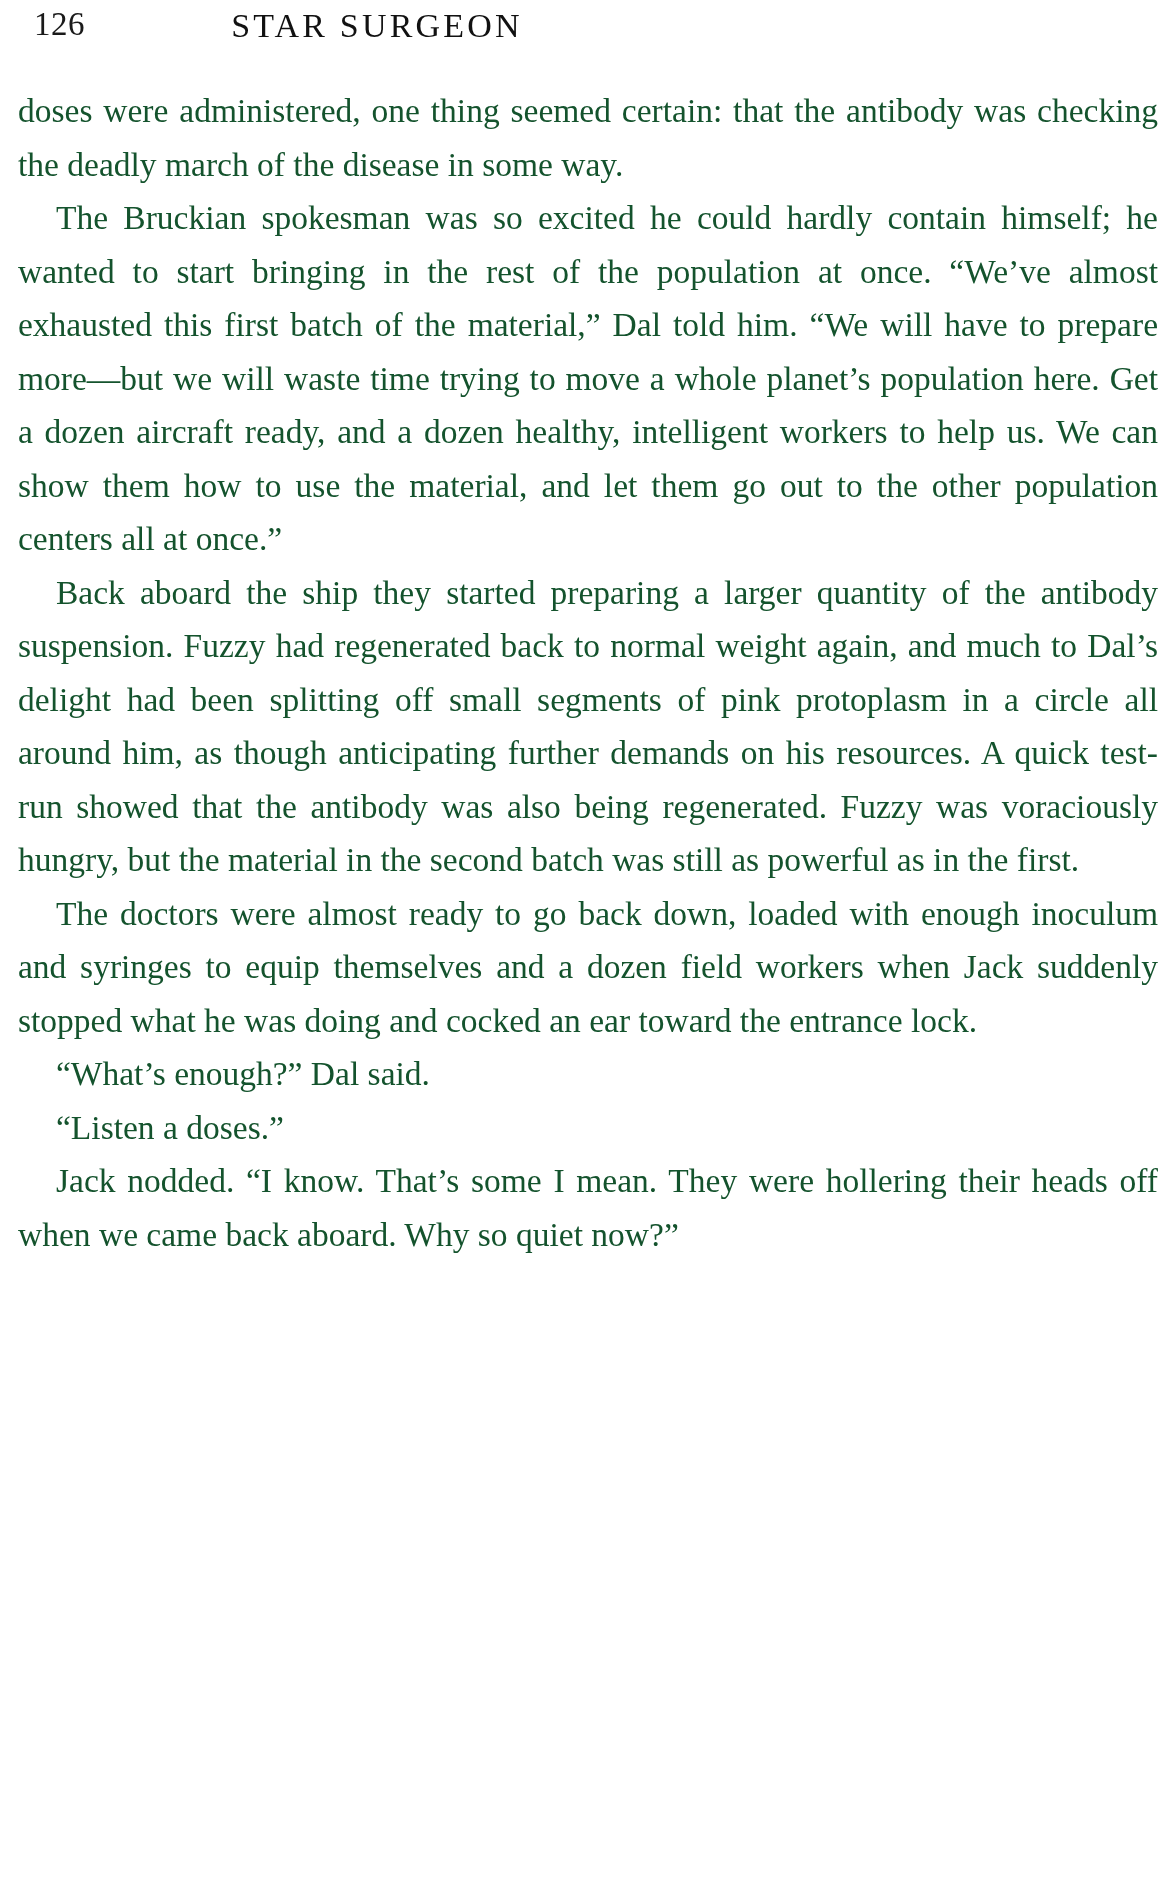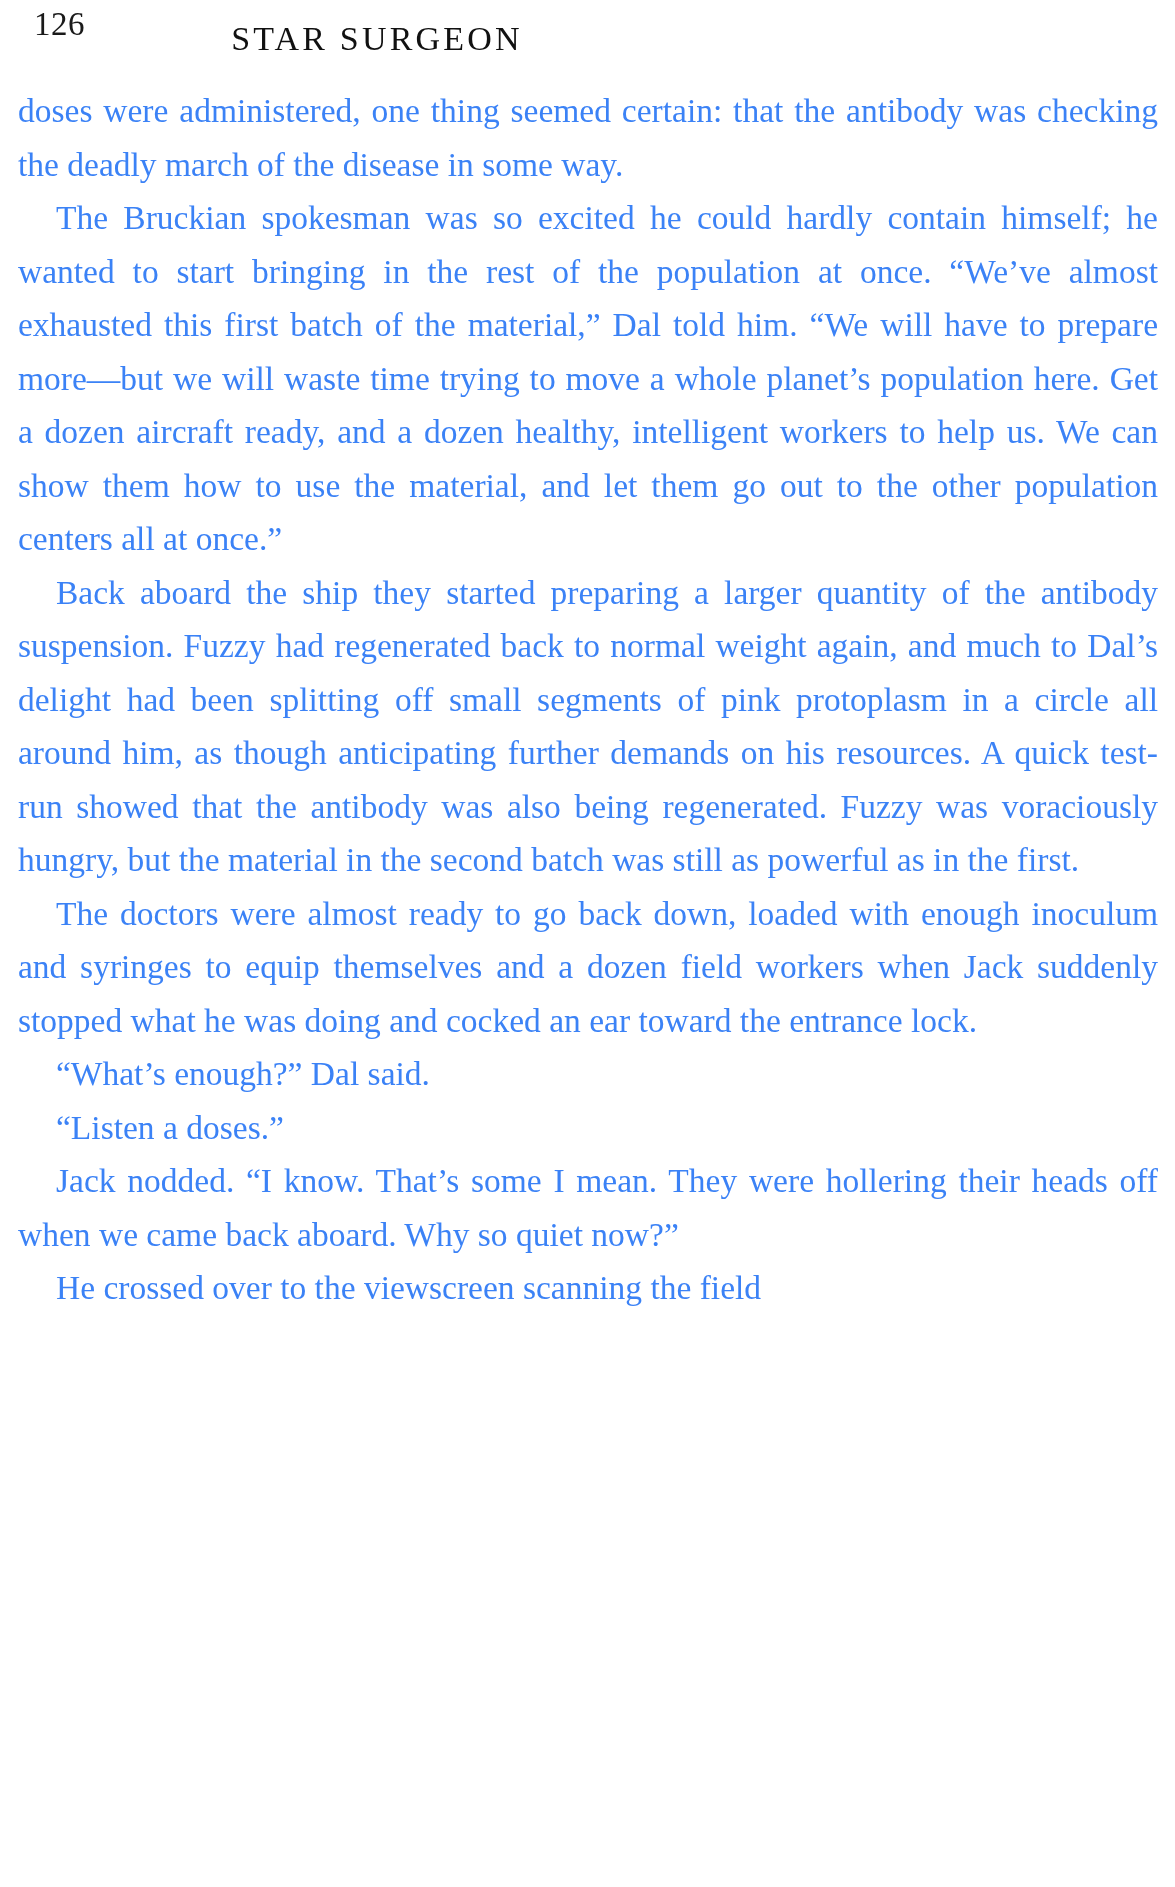--- a/index.html
+++ b/index.html
@@ -35,39 +35,39 @@
     position: absolute;
     left: 34px;
     top: 6px;
     font-size: 33px;
     letter-spacing: 0.5px;
     color: #1a1a1a;
   }
   .running-title {
     position: absolute;
     left: 0;
-    top: 20px;
+    top: 7px;
     width: 944px;
     text-align: center;
     font-size: 34px;
     letter-spacing: 3.2px;
     color: #111111;
     padding-right: 190px;
     box-sizing: border-box;
   }
   .body-text {
     position: absolute;
     left: 18px;
     top: 84px;
     width: 1140px;
     font-size: 33.5px;
     line-height: 53.5px;
     text-align: justify;
     text-justify: inter-word;
-    color: #3b82f6;
+    color: #14532d;
     hyphens: manual;
   }
   .body-text p {
     margin: 0;
     text-indent: 0;
   }
   .body-text p.indent {
     text-indent: 38px;
     font-family: Liberation Serif, serif;
   }
@@ -87,16 +87,15 @@
   </div>
 
   <div class="body-text">
     <p>doses were administered, one thing seemed certain: that the antibody was checking the deadly march of the disease in some way.</p>
     <p class="indent">The Bruckian spokesman was so excited he could hardly contain himself; he wanted to start bringing in the rest of the population at once. “We’ve almost exhausted this first batch of the material,” Dal told him. “We will have to prepare more—but we will waste time trying to move a whole planet’s population here. Get a dozen aircraft ready, and a dozen healthy, intelligent workers to help us. We can show them how to use the material, and let them go out to the other population centers all at once.”</p>
     <p class="indent">Back aboard the ship they started preparing a larger quantity of the antibody suspension. Fuzzy had regenerated back to normal weight again, and much to Dal’s delight had been splitting off small segments of pink protoplasm in a circle all around him, as though anticipating further demands on his resources. A quick test-run showed that the antibody was also being regenerated. Fuzzy was voraciously hungry, but the material in the second batch was still as powerful as in the first.</p>
     <p class="indent">The doctors were almost ready to go back down, loaded with enough inoculum and syringes to equip themselves and a dozen field workers when Jack suddenly stopped what he was doing and cocked an ear toward the entrance lock.</p>
     <p class="indent">“What’s enough?” Dal said.</p>
     <p class="indent">“Listen a doses.”</p>
     <p class="indent">Jack nodded. “I know. That’s some I mean. They were hollering their heads off when we came back aboard. Why so quiet now?”</p>
-    <p class="indent">He crossed over to the viewscreen scanning the field</p>
   </div>
 
 </div>
 
 </body></html>

